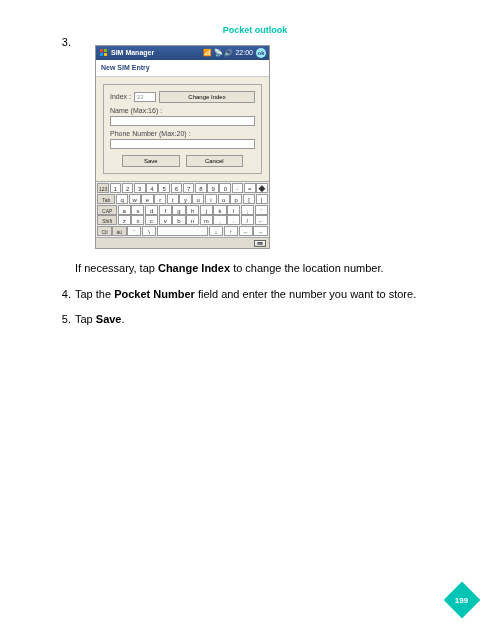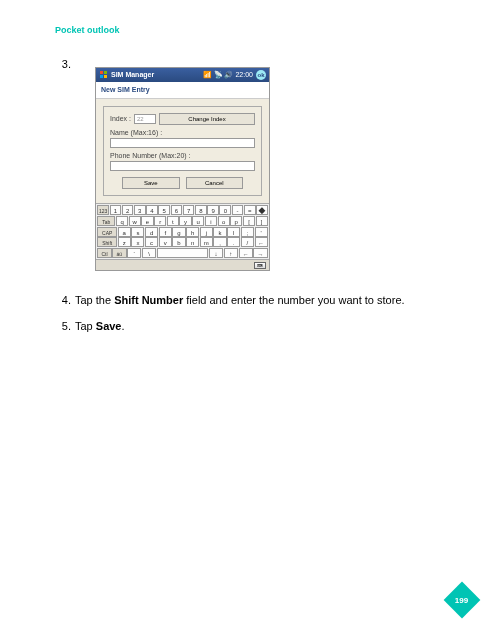--- a/index.html
+++ b/index.html
@@ -7,25 +7,24 @@
     width: 500px;
     height: 625px;
     font-family: Arial, sans-serif;
     font-size: 11px;
     color: #000;
     background: #fff;
     position: relative;
     padding: 25px 45px 20px 55px;
   }
   .header {
-    text-align: left;
+    text-align: center;
     font-weight: bold;
     font-size: 9px;
     color: #00c4b4;
-    margin-bottom: 22px;
   }
   ol { list-style: none; }
   .step {
     display: flex;
     margin-bottom: 10px;
     line-height: 1.4;
   }
   .step-num {
     flex: 0 0 20px;
     text-align: right;
@@ -278,27 +277,30 @@
             <span class="key">↑</span>
             <span class="key">←</span>
             <span class="key">→</span>
           </div>
         </div>
         <div class="bottombar">
           <span class="kbdicon">⌨</span>
         </div>
       </div>
 
+      <div class="cont">
+        <span>If necessary, tap </span><span class="bold">Change Index</span><span> to change the location number.</span>
+      </div>
     </div>
   </li>
 
   <li class="step">
     <div class="step-num">4.</div>
     <div class="step-body">
-      <span>Tap the </span><span class="bold">Shift Number</span><span> field and enter the number you want to store.</span>
+      <span>Tap the </span><span class="bold">Pocket Number</span><span> field and enter the number you want to store.</span>
     </div>
   </li>
 
   <li class="step">
     <div class="step-num">5.</div>
     <div class="step-body">
       <span>Tap </span><span class="bold">Save</span><span>.</span>
     </div>
   </li>
 </ol>

